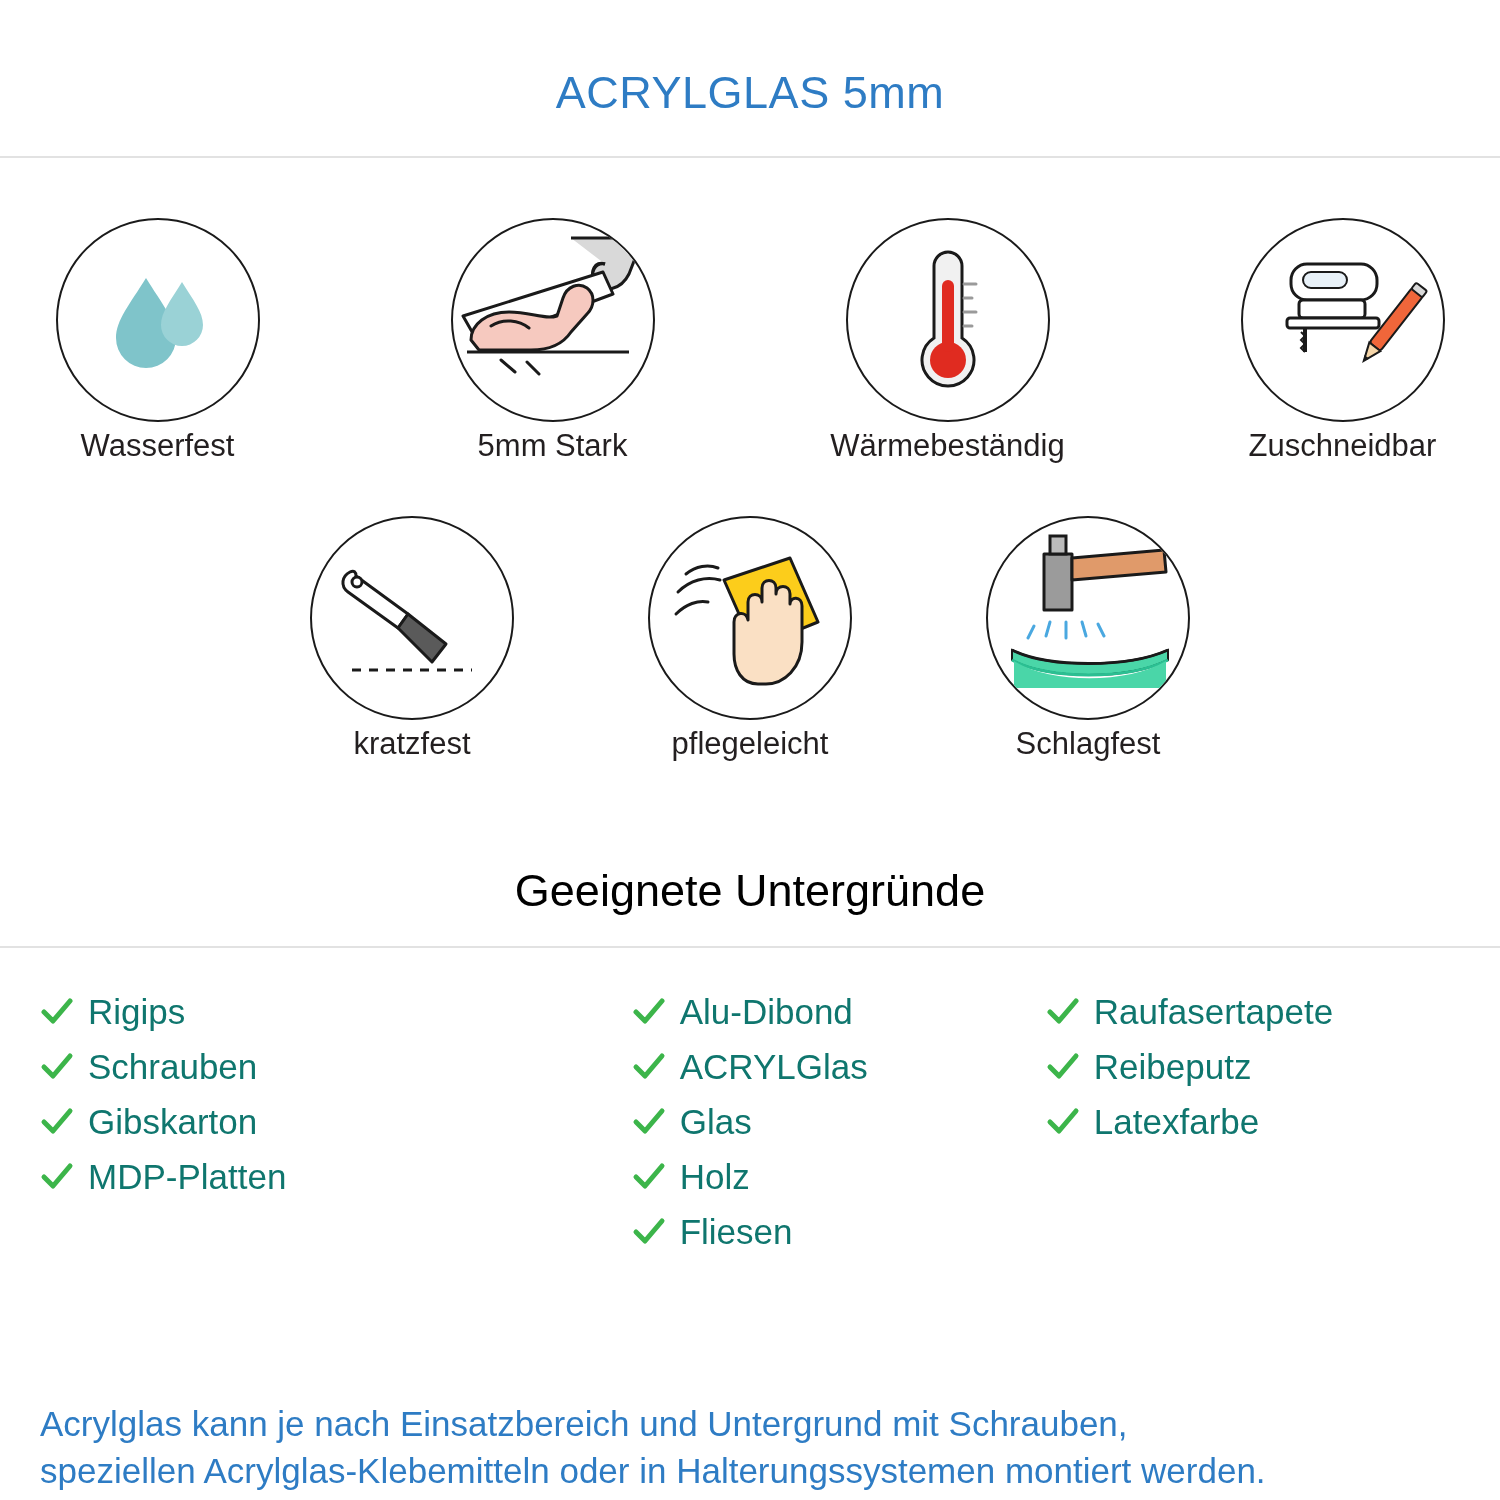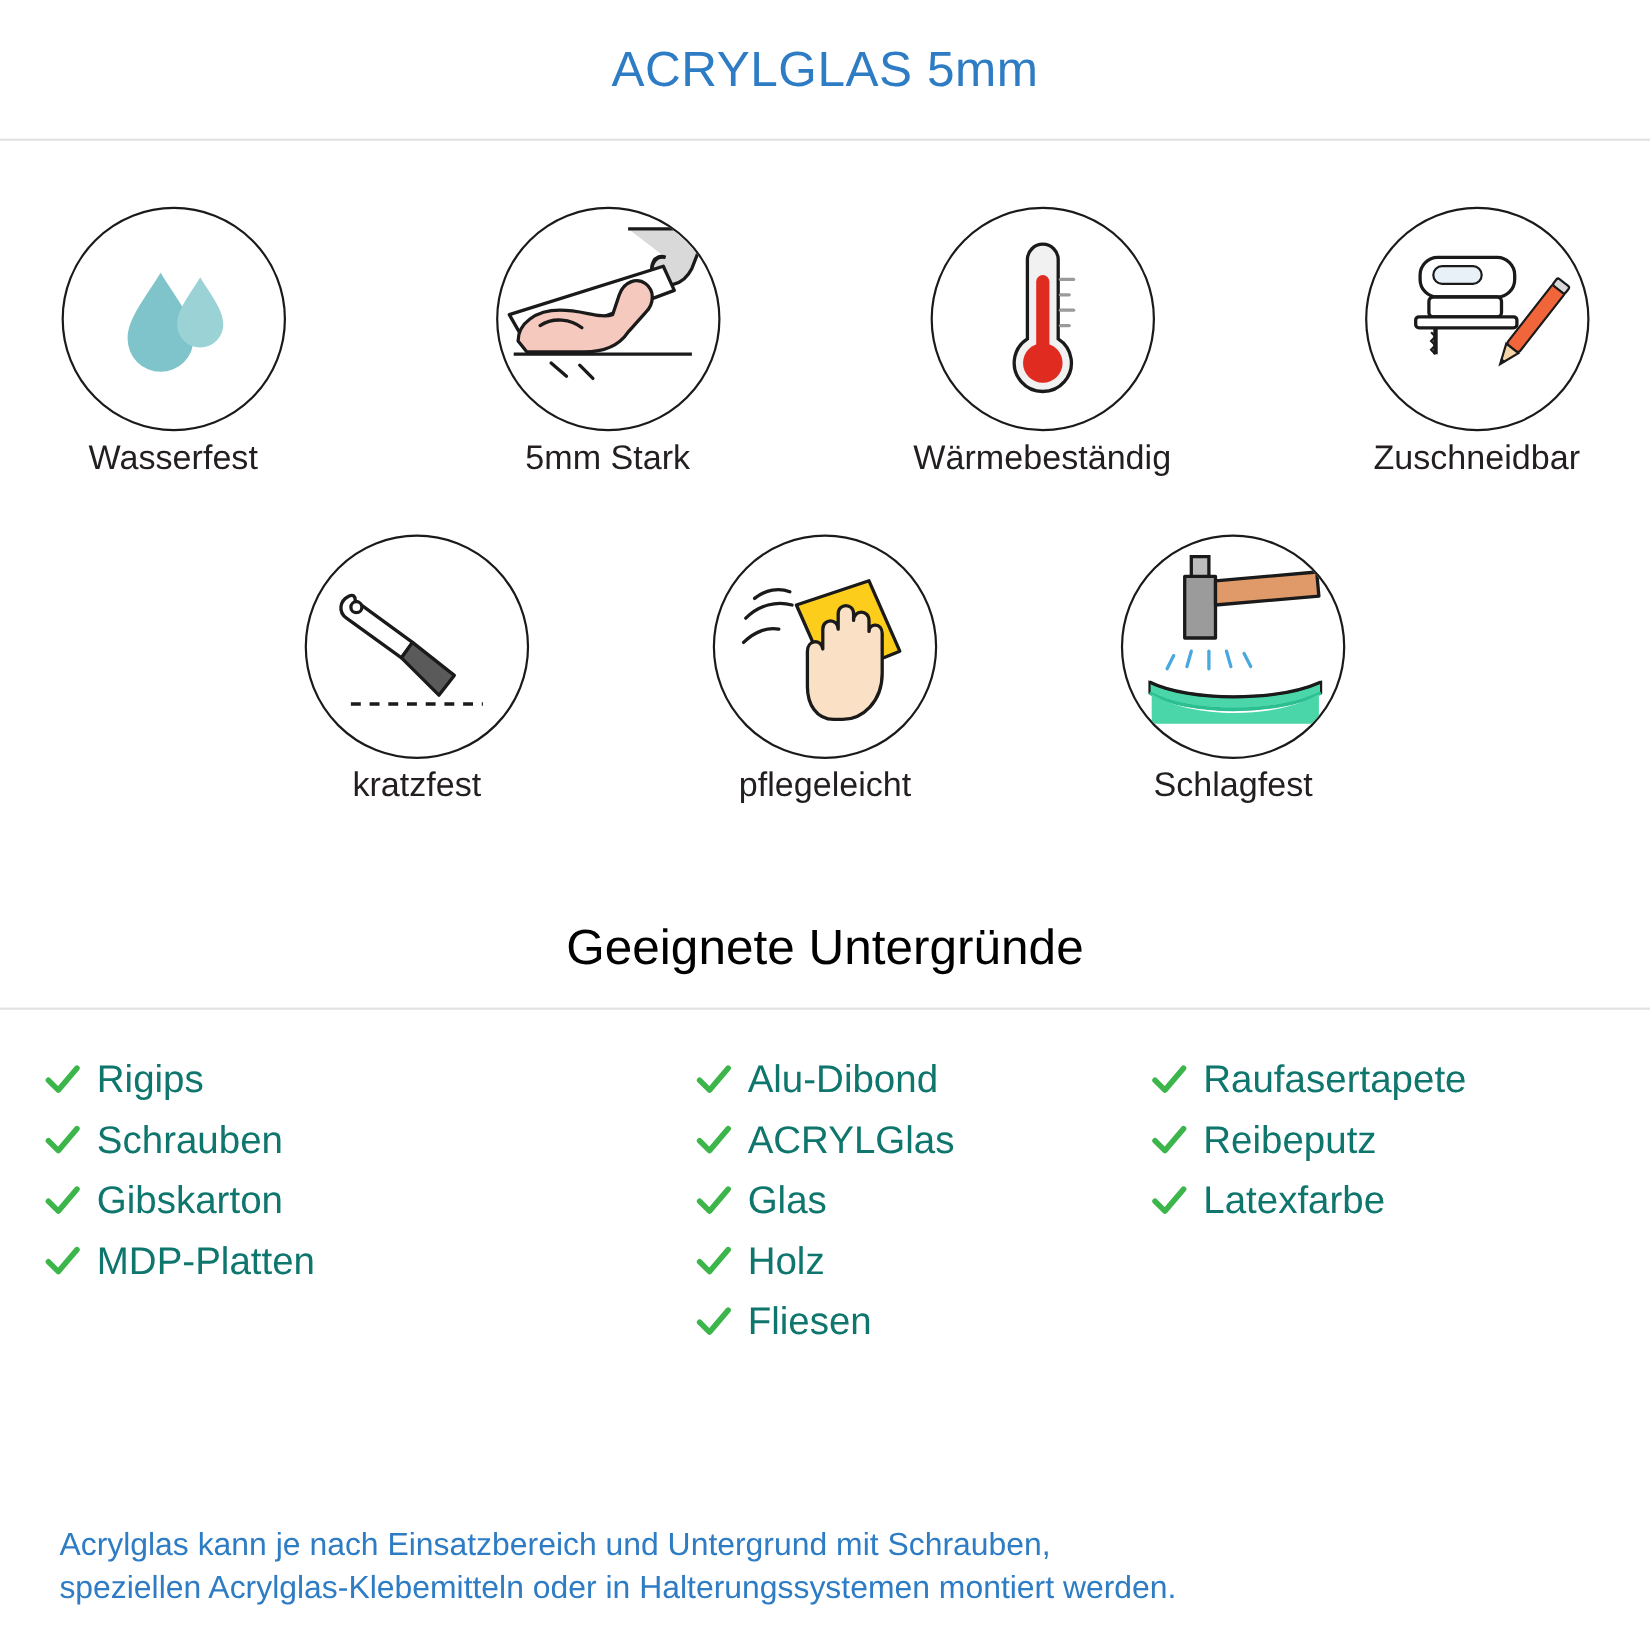--- a/index.html
+++ b/index.html
@@ -22,38 +22,39 @@
   }
 
   
   .header {
     height: 128px;
     display: flex;
     align-items: center;
     justify-content: center;
     border-bottom: 2px solid #e2e2e2;
     box-sizing: border-box;
+    margin-top: 30px;
   }
   .header-title {
     color: #2e7cc4;
     font-size: 45px;
     font-weight: 400;
     letter-spacing: 0.5px;
   }
 
   
   .features {
     padding-top: 60px;
   }
   .feature-row {
     display: flex;
     justify-content: center;
   }
   .feature-row.row1 { gap: 100px; }
-  .feature-row.row2 { gap: 76px; margin-top: 52px; justify-content: center; }
+  .feature-row.row2 { gap: 43px; margin-top: 52px; justify-content: center; }
 
   .feature {
     width: 295px;
     display: flex;
     flex-direction: column;
     align-items: center;
   }
   .feature .circle {
     width: 200px;
     height: 200px;
@@ -123,23 +124,22 @@
     display: block;
   }
 
   
   .footnote {
     position: absolute;
     left: 40px;
     right: 40px;
     bottom: 36px;
     color: #2e7cc4;
-    font-size: 29px;
+    font-size: 35px;
     line-height: 1.35;
-    margin-left: 14px;
   }
 </style>
 </head>
 <body>
 
 <div class="page">
 
   <div class="header">
     <div class="header-title">ACRYLGLAS 5mm</div>
   </div>

